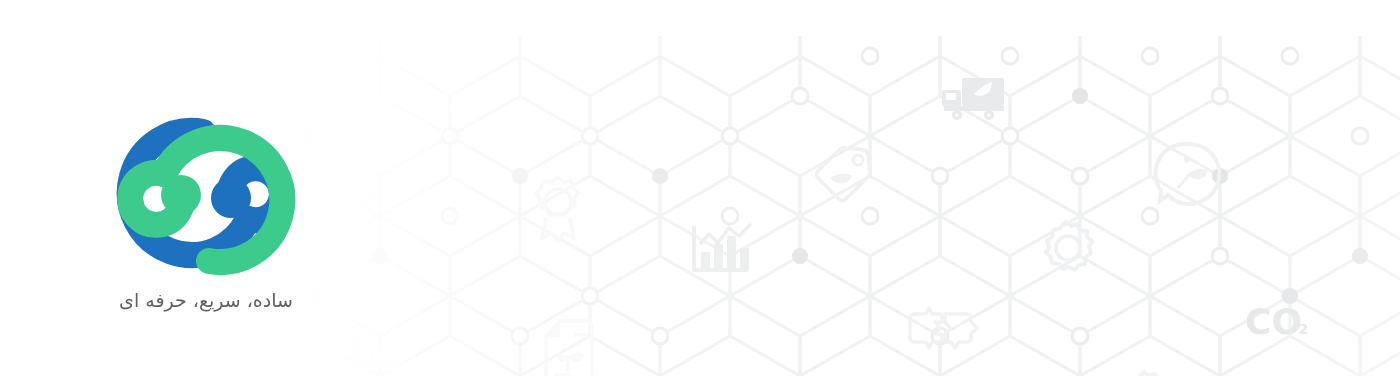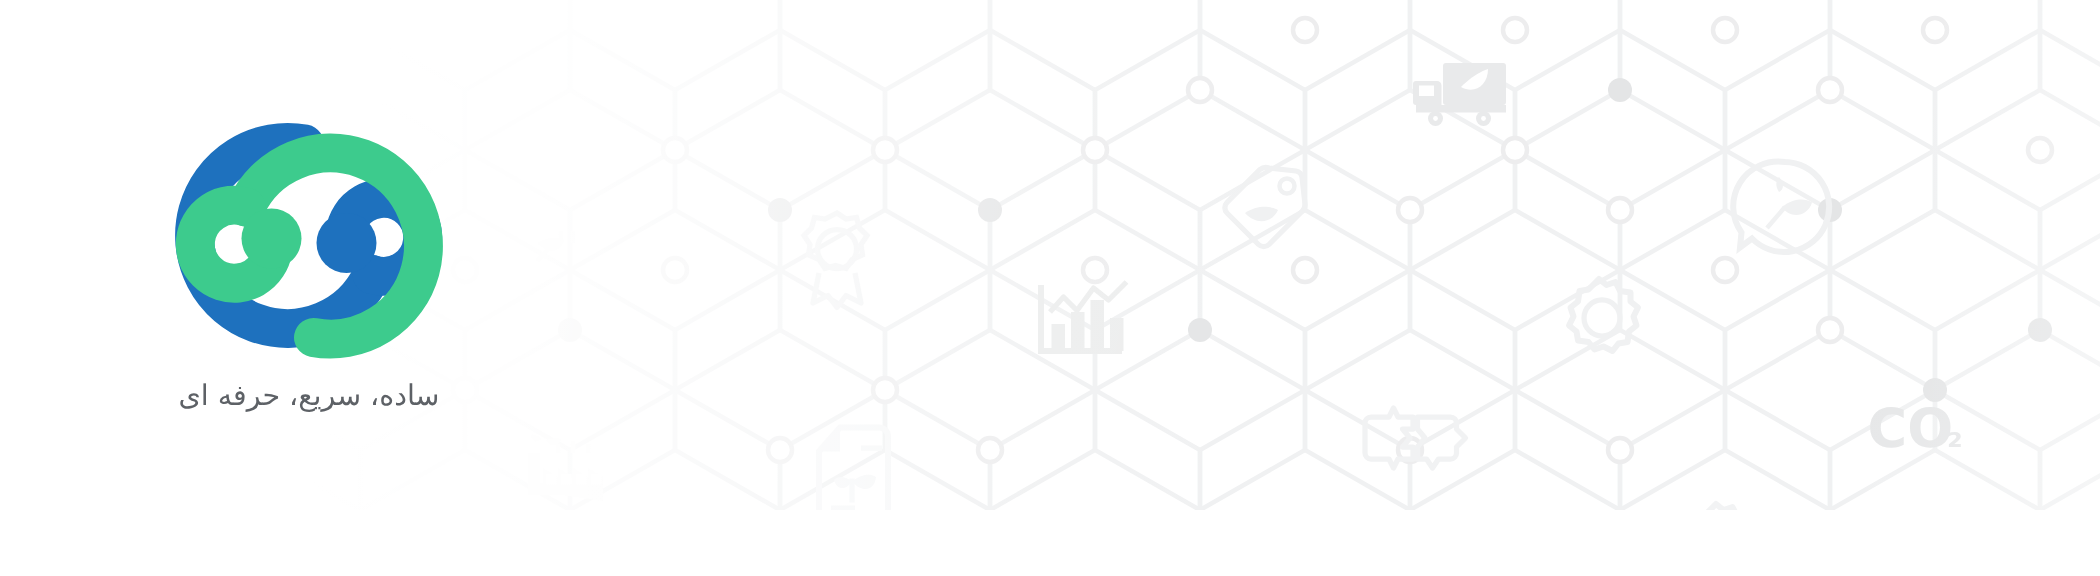--- a/index.html
+++ b/index.html
@@ -8,20 +8,21 @@
     width:1400px;height:384px;
     background:#ffffff;
     font-family:"DejaVu Sans","Liberation Sans",sans-serif;
     overflow:hidden;
   }
   .banner{
     position:relative;
     width:1400px;height:340px;
     background:#ffffff;
     overflow:hidden;
+    margin-top:36px;
   }
   
   .bg-pattern{
     position:absolute;inset:0;
     width:1400px;height:384px;
     pointer-events:none;
   }
   
   .bg-fade{
     position:absolute;inset:0;

